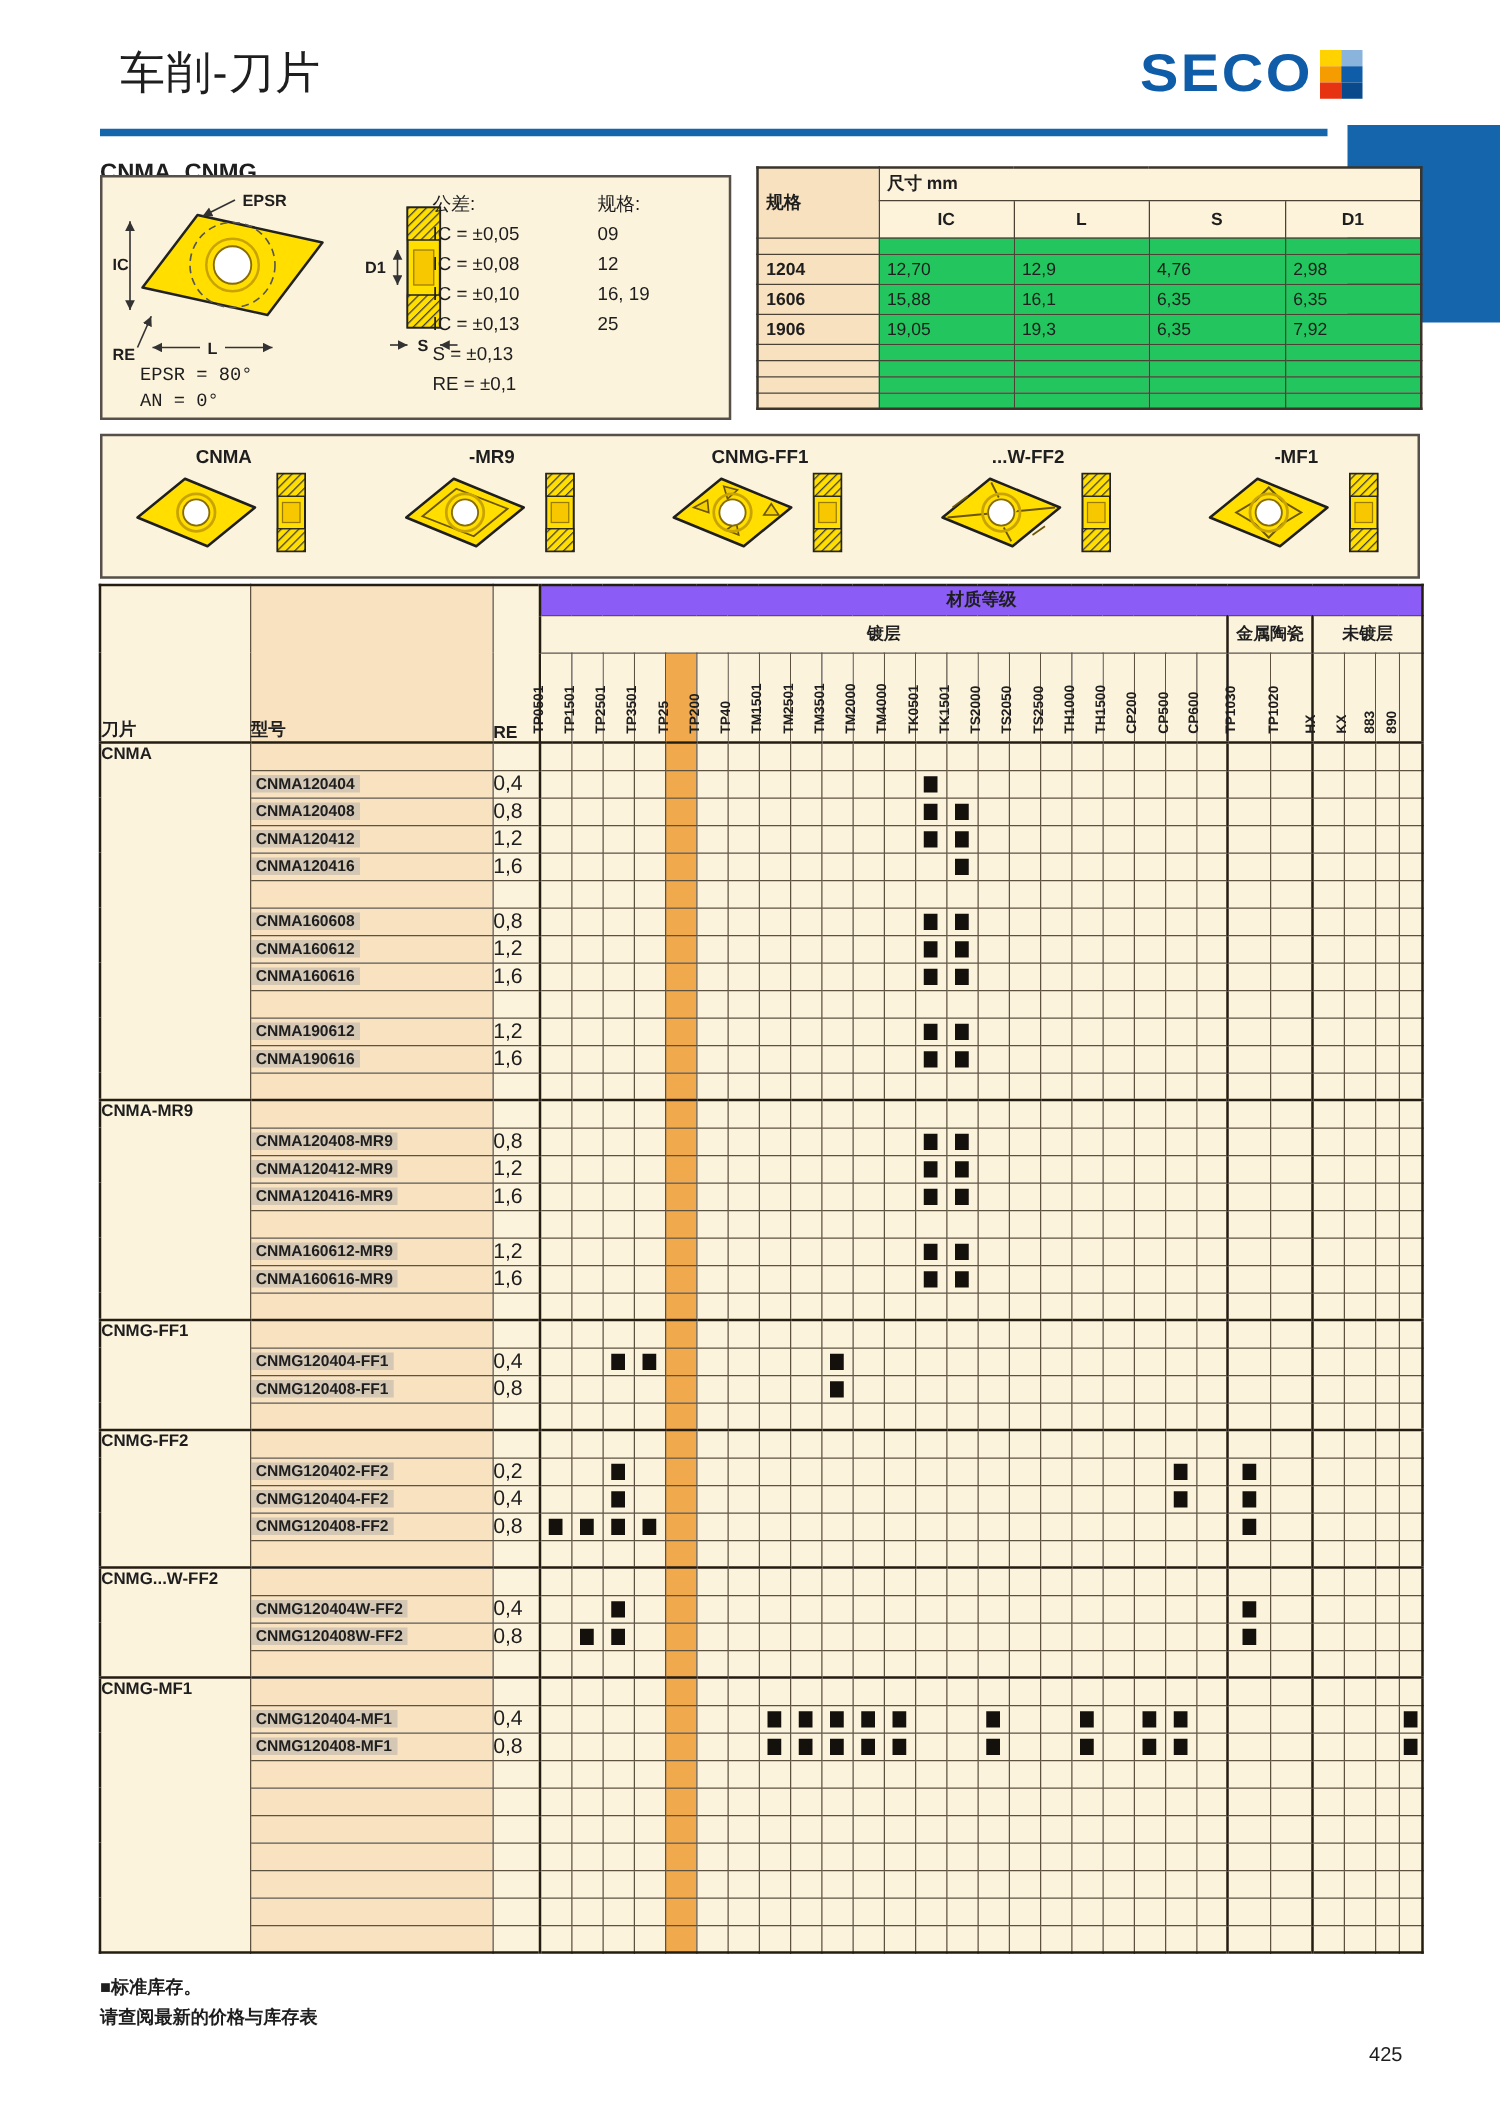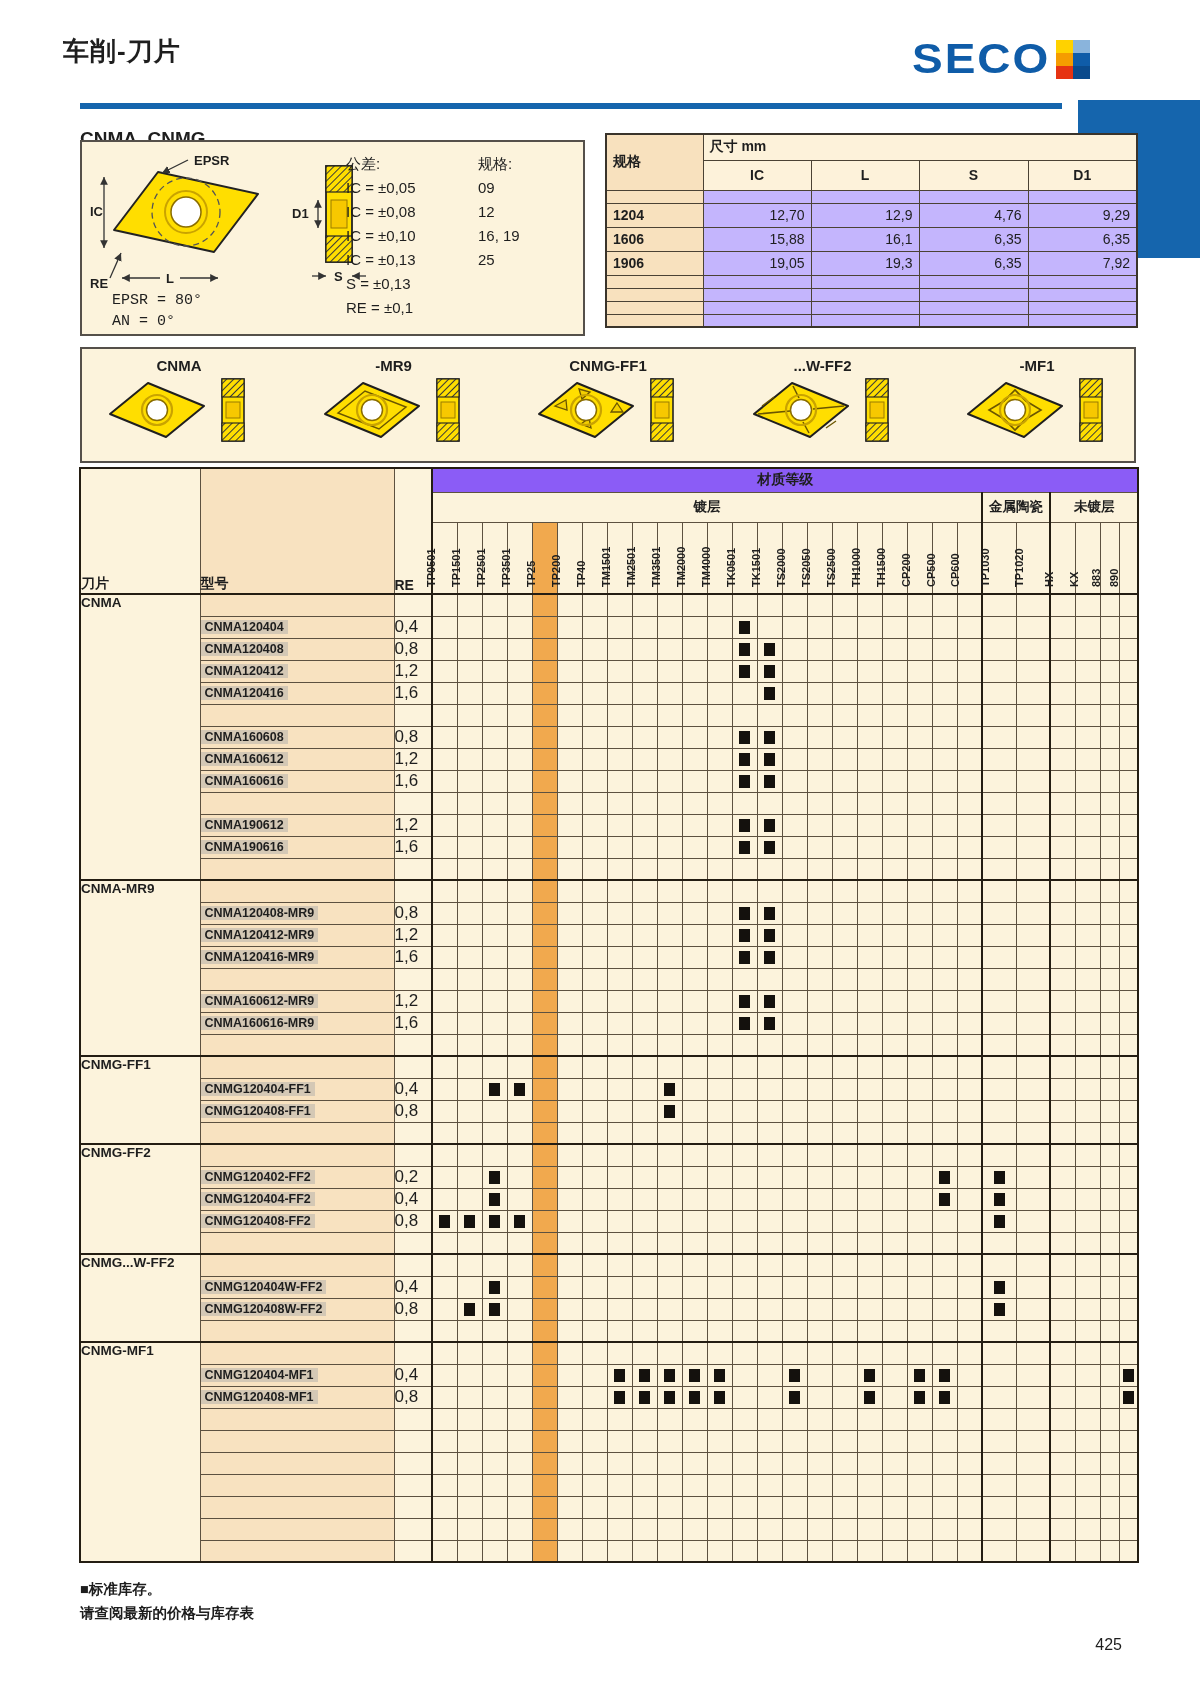--- a/index.html
+++ b/index.html
@@ -1,41 +1,41 @@
 <!DOCTYPE html>
 <html><head>
 <meta charset="utf-8">
 <style>
   html,body{margin:0;padding:0;background:#ffffff;}
   body{font-family:"Liberation Sans","DejaVu Sans",sans-serif;color:#1e1e1e;}
   .page{position:relative;width:1200px;height:1697px;background:#fff;overflow:hidden;}
 
   
-  .page-title{position:absolute;left:63px;top:34px;font-size:26px;font-weight:bold;letter-spacing:1px;}
+  .page-title{position:absolute;left:96px;top:34px;font-size:36px;font-weight:normal;letter-spacing:1px;}
   .seco-logo{position:absolute;left:912px;top:38px;display:flex;align-items:flex-start;}
   .seco-word{font-size:46px;font-weight:bold;color:#0f5ca8;letter-spacing:2px;line-height:40px;transform:scaleY(.92);}
   .seco-squares{display:grid;grid-template-columns:17px 17px;grid-template-rows:13px 13px 13px;margin-left:6px;margin-top:2px;}
   .header-rule{position:absolute;left:80px;top:103px;width:982px;height:6px;background:#1565ad;}
   .chapter-tab{position:absolute;left:1078px;top:100px;width:122px;height:158px;background:#1565ad;}
   .section-title{position:absolute;left:80px;top:128px;font-size:19px;font-weight:bold;}
 
   
   .spec-box{position:absolute;left:80px;top:140px;width:505px;height:196px;background:#fcf3dc;border:2px solid #55504a;box-sizing:border-box;}
   .spec-diagram{position:absolute;left:6px;top:8px;}
   .spec-angles{position:absolute;left:30px;top:148px;font-size:15px;line-height:21px;font-weight:500;font-family:Liberation Mono, monospace;}
   .tol-block{position:absolute;left:264px;top:10px;font-size:15px;line-height:24px;}
   .size-block{position:absolute;left:396px;top:10px;font-size:15px;line-height:24px;}
   .tol-title,.size-title{font-weight:500;}
 
   
   .dim-table{position:absolute;left:605px;top:133px;border-collapse:collapse;table-layout:fixed;width:531px;}
   .dim-table th,.dim-table td{border:1px solid #4b4234;padding:0 6px;box-sizing:border-box;}
   .dim-table{border:2px solid #3a342b;}
   .dim-col0{background:#f8e1be;text-align:left;font-size:14px;font-weight:bold;}
-  .dim-cell{background:#c4b5fd;text-align:right;font-size:14px;}
+  .dim-cell{background:#22c55e;text-align:left;font-size:14px;}
   .dim-title{background:#fdf2da;text-align:left;font-size:14px;font-weight:bold;height:26px;}
   .dim-head{background:#fdf2da;text-align:center;font-size:14px;font-weight:bold;height:30px;}
   .dim-size{font-weight:bold;}
 
   
   .gallery{position:absolute;left:80px;top:347px;width:1056px;height:116px;background:#fcf3dc;border:2px solid #55504a;box-sizing:border-box;display:flex;justify-content:space-between;padding:4px 14px;}
   .gallery-item{display:flex;flex-direction:column;align-items:center;width:166px;}
   .gallery-label{font-size:15px;font-weight:bold;margin:4px 0 0 0;}
   .gallery-fig{margin-top:2px;}
 
@@ -184,21 +184,21 @@
           <td class="dim-cell"></td>
           <td class="dim-cell"></td>
           <td class="dim-cell"></td>
           <td class="dim-cell"></td>
         </tr>
         <tr style="height: 24px;">
           <td class="dim-col0 dim-size">1204</td>
           <td class="dim-cell">12,70</td>
           <td class="dim-cell">12,9</td>
           <td class="dim-cell">4,76</td>
-          <td class="dim-cell">9,29</td>
+          <td class="dim-cell">2,98</td>
         </tr>
         <tr style="height: 24px;">
           <td class="dim-col0 dim-size">1606</td>
           <td class="dim-cell">15,88</td>
           <td class="dim-cell">16,1</td>
           <td class="dim-cell">6,35</td>
           <td class="dim-cell">6,35</td>
         </tr>
         <tr style="height: 24px;">
           <td class="dim-col0 dim-size">1906</td>

